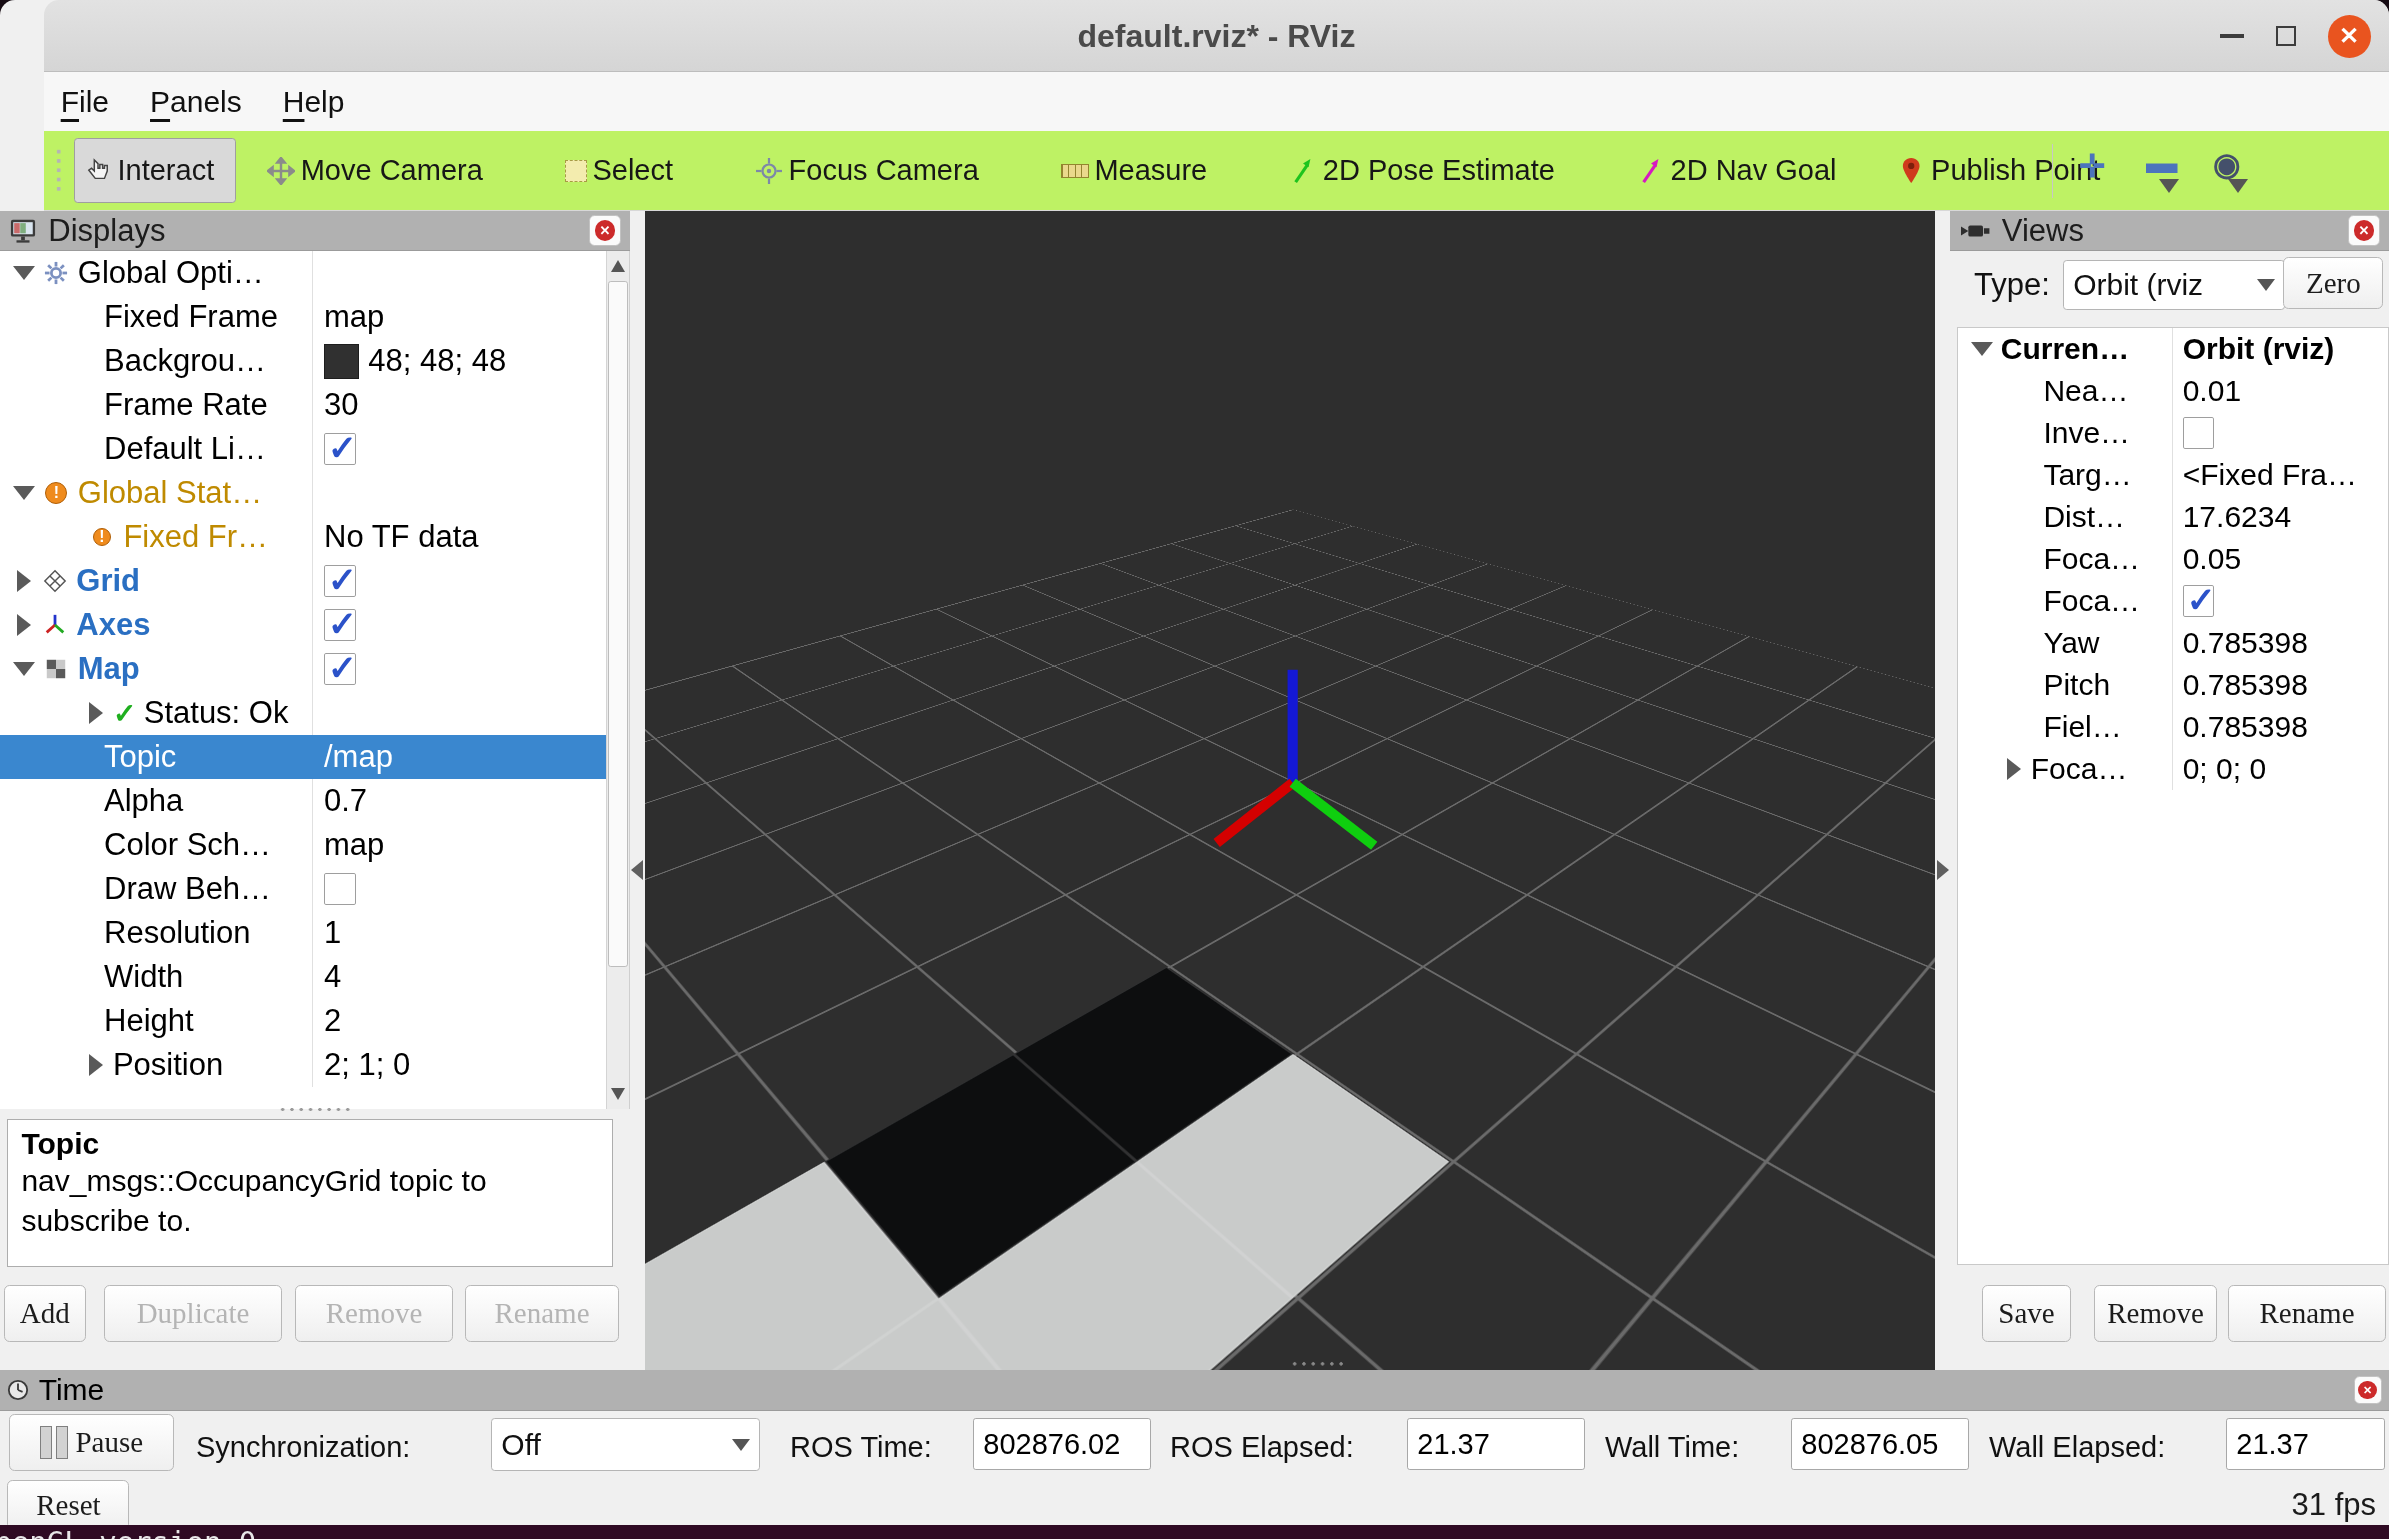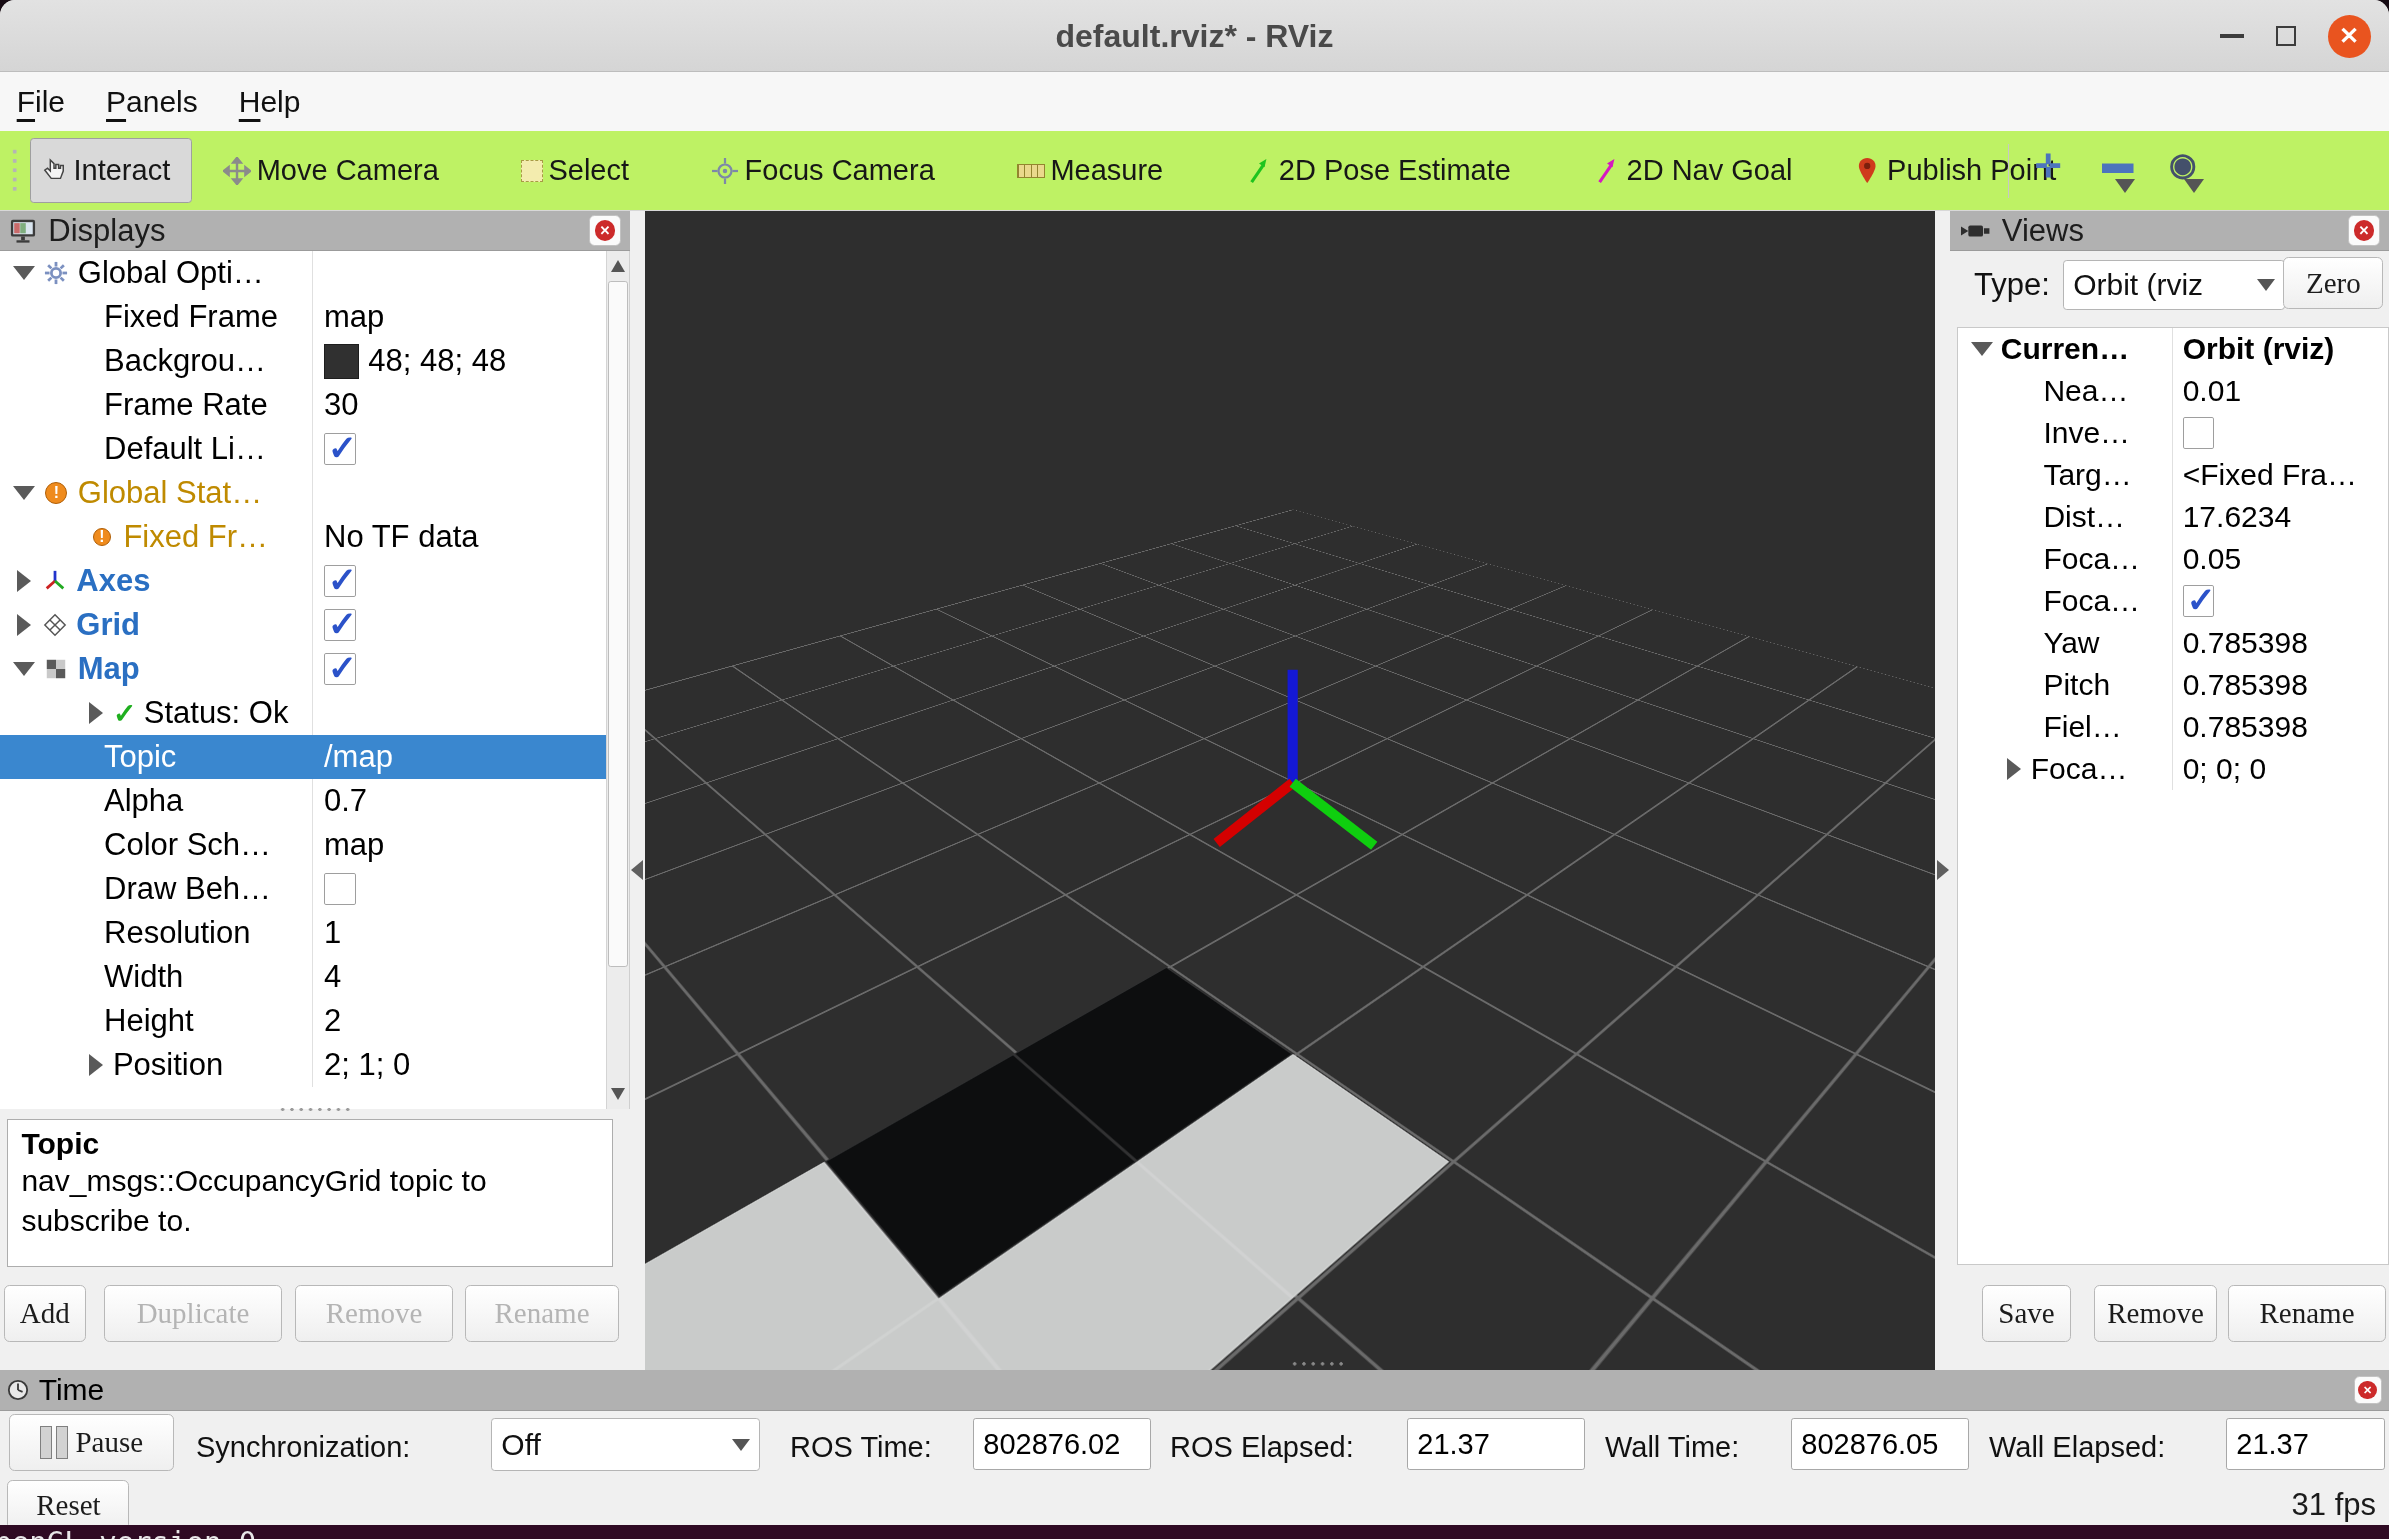--- a/index.html
+++ b/index.html
@@ -1,17 +1,17 @@
 <!DOCTYPE html>
 <html style="font-size:15px"><head>
 <meta charset="utf-8">
 <style>
   * { margin:0; padding:0; box-sizing:border-box; }
   html,body { width:2389px; height:1539px; background:#160b13; font-family:"Liberation Sans",sans-serif; overflow:hidden; }
-  .window { position:absolute; inset:0; background:#f0f0f0; border-radius:15px 15px 0 0; overflow:hidden; }
+  .window { position:absolute; inset:0; background:#f0f0f0; border-radius:15px 15px 0 0; overflow:hidden;padding-left:44px; }
 
   
   .titlebar { height:72px; background:linear-gradient(#e2e2e2,#d5d5d5); border-bottom:0.9px solid #bdbdbd; position:relative; border-radius:15px 15px 0 0; }
   .title { position:absolute; left:0; right:0; top:0; height:72px; line-height:72px; text-align:center; font-size:32px; font-weight:bold; color:#4a4a4a; }
   .winbtns { position:absolute; right:18.5px; top:0; height:72px; display:flex; align-items:center; gap:31.5px; }
   .wb-min { width:24px; height:3.7px; background:#3c3c3c; }
   .wb-max { width:20.4px; height:20.4px; border:2.8px solid #3c3c3c; }
   .wb-close { width:43px; height:43px; border-radius:50%; background:#e9541f; color:#fff; font-size:24px; font-weight:bold; display:flex; align-items:center; justify-content:center; }
 
   
@@ -325,44 +325,44 @@
             <span class="orange">Fixed Fr…</span>
             </div>
           <div class="tval">No TF data</div>
         </div>
 
         <div class="trow">
           <div class="tname">
               <span class="arr right"></span>
             <span class="ticon">
                 <svg width="24" height="24" viewBox="0 0 26 26">
-                  <line x1="13" y1="13" x2="13" y2="2" stroke="#2233cc" stroke-width="3"></line>
-                  <line x1="13" y1="13" x2="4" y2="21" stroke="#cc2222" stroke-width="3"></line>
-                  <line x1="13" y1="13" x2="22" y2="21" stroke="#22aa22" stroke-width="3"></line>
-                </svg>
-              </span>
-            <span class="blue-bold">Axes</span>
-            </div>
-          <div class="tval">
-              <span class="cbx checked"></span>
-            </div>
-        </div>
-
-        <div class="trow">
-          <div class="tname">
-              <span class="arr right"></span>
-            <span class="ticon">
-                <svg width="24" height="24" viewBox="0 0 26 26">
                   <g stroke="#555" stroke-width="1.6" fill="none">
                     <path d="M13 2 24 13 13 24 2 13 z"></path>
                     <path d="M7.5 7.5 18.5 18.5 M18.5 7.5 7.5 18.5"></path>
                   </g>
                 </svg>
               </span>
             <span class="blue-bold">Grid</span>
+            </div>
+          <div class="tval">
+              <span class="cbx checked"></span>
+            </div>
+        </div>
+
+        <div class="trow">
+          <div class="tname">
+              <span class="arr right"></span>
+            <span class="ticon">
+                <svg width="24" height="24" viewBox="0 0 26 26">
+                  <line x1="13" y1="13" x2="13" y2="2" stroke="#2233cc" stroke-width="3"></line>
+                  <line x1="13" y1="13" x2="4" y2="21" stroke="#cc2222" stroke-width="3"></line>
+                  <line x1="13" y1="13" x2="22" y2="21" stroke="#22aa22" stroke-width="3"></line>
+                </svg>
+              </span>
+            <span class="blue-bold">Axes</span>
             </div>
           <div class="tval">
               <span class="cbx checked"></span>
             </div>
         </div>
 
         <div class="trow">
           <div class="tname">
               <span class="arr down"></span>
             <span class="ticon">

